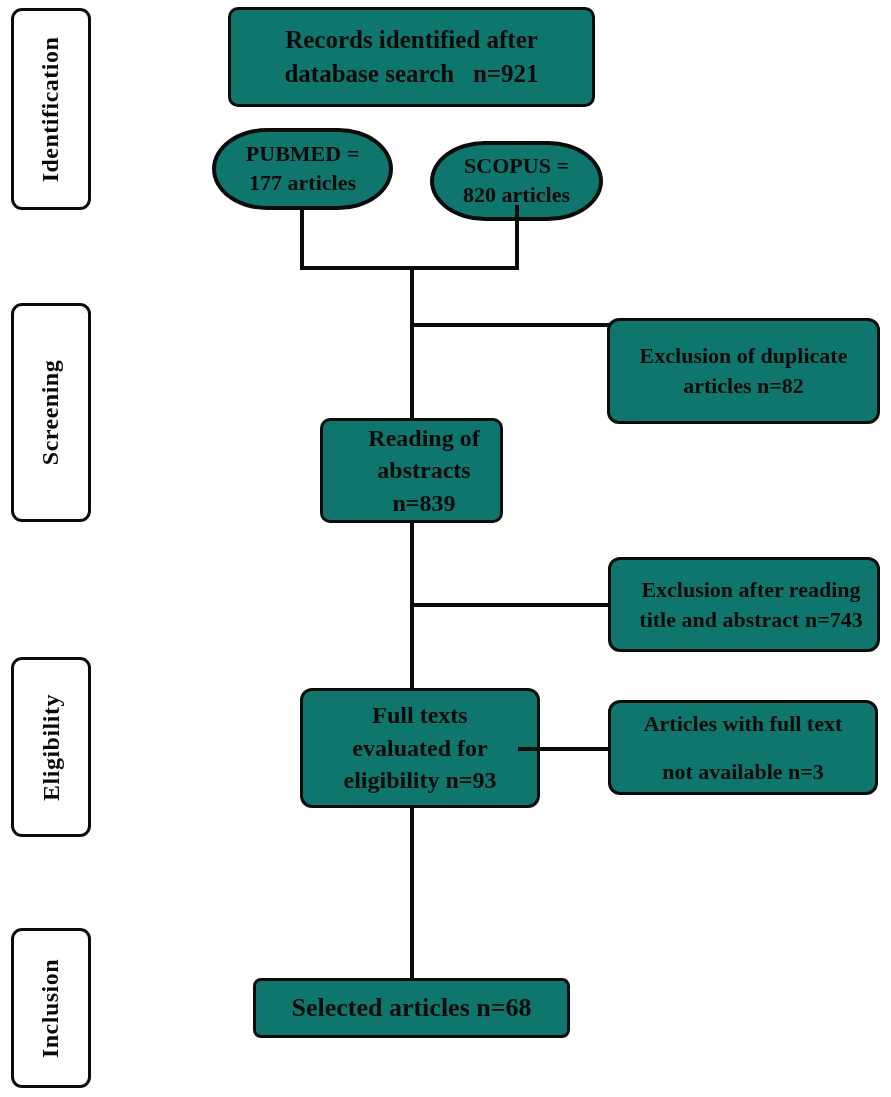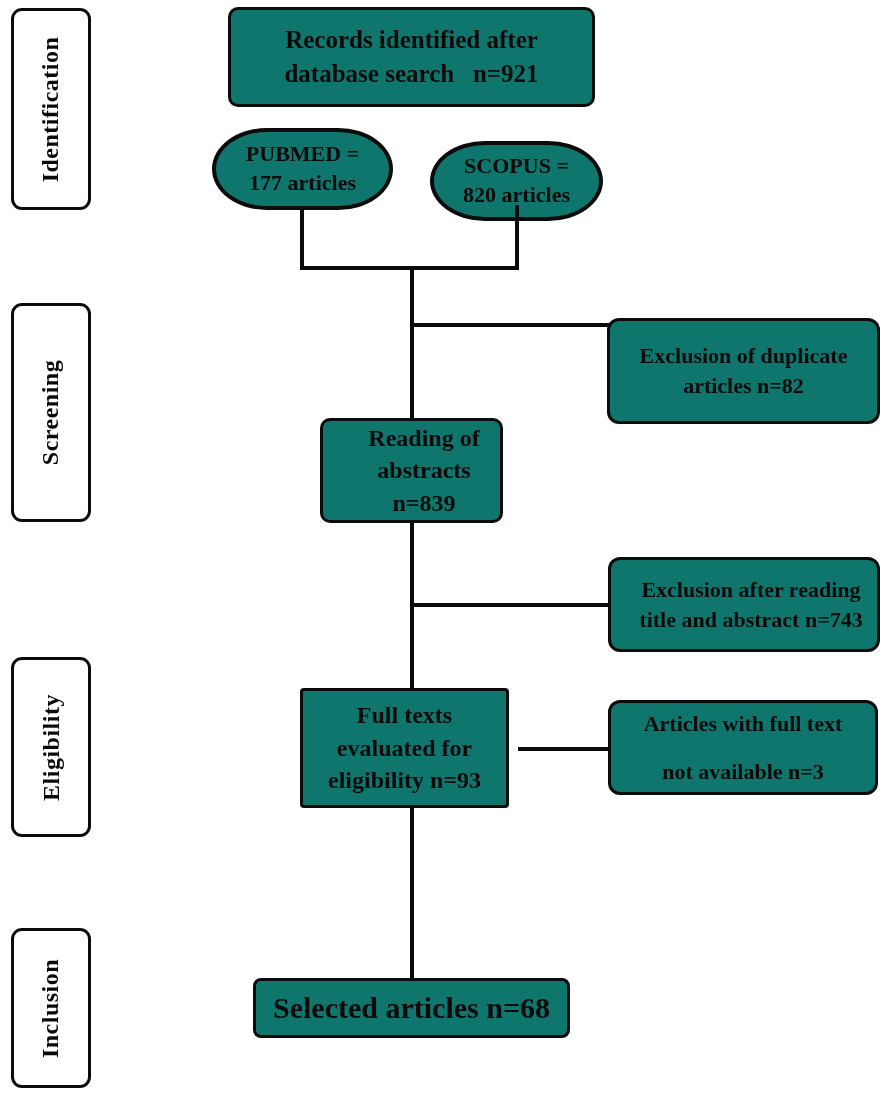--- a/index.html
+++ b/index.html
@@ -55,23 +55,23 @@
   .node div { white-space: nowrap; }
 
   #records      { left: 228px; top: 7px;   width: 367px; height: 100px; font-size: 25px; }
   #pubmed       { left: 212px; top: 128px; width: 181px; height: 82px;  font-size: 22px;
                   border-width: 4px; border-radius: 55px / 41px; line-height: 1.3; }
   #scopus       { left: 430px; top: 141px; width: 173px; height: 80px;  font-size: 22px;
                   border-width: 4px; border-radius: 55px / 40px; line-height: 1.3; }
   #exclusion1   { left: 607px; top: 272px; width: 273px; height: 106px; font-size: 22px; border-radius: 12px; margin-top: 46px; }
   #reading      { left: 320px; top: 418px; width: 183px; height: 105px; font-size: 24px; padding-left: 25px; }
   #exclusion2   { left: 608px; top: 557px; width: 272px; height: 95px;  font-size: 22px; border-radius: 12px; padding-left: 14px; }
-  #fulltexts    { left: 300px; top: 688px; width: 209px; height: 120px; font-size: 24px; border-radius: 4px; }
+  #fulltexts    { left: 300px; top: 688px; width: 240px; height: 120px; font-size: 24px; border-radius: 12px; }
   #notavailable { left: 608px; top: 700px; width: 270px; height: 95px;  font-size: 22px; border-radius: 12px; gap: 18px; }
-  #selected     { left: 253px; top: 978px; width: 317px; height: 60px;  font-size: 30px; border-radius: 8px; }
+  #selected     { left: 253px; top: 978px; width: 317px; height: 60px;  font-size: 26px; border-radius: 8px; }
 
   
   .line { position: absolute; background: #0b0b0b; }
   #ln-pubmed-drop   { left: 300px; top: 207px; width: 4px;   height: 63px; }
   #ln-scopus-drop   { left: 515px; top: 205px; width: 4px;   height: 65px; }
   #ln-merge-h       { left: 300px; top: 266px; width: 219px; height: 4px; }
   #ln-center-v1     { left: 410px; top: 266px; width: 4px;   height: 154px; }
   #ln-excl1-h       { left: 412px; top: 323px; width: 197px; height: 4px; }
   #ln-center-v2     { left: 410px; top: 521px; width: 4px;   height: 169px; }
   #ln-excl2-h       { left: 412px; top: 603px; width: 198px; height: 4px; }

